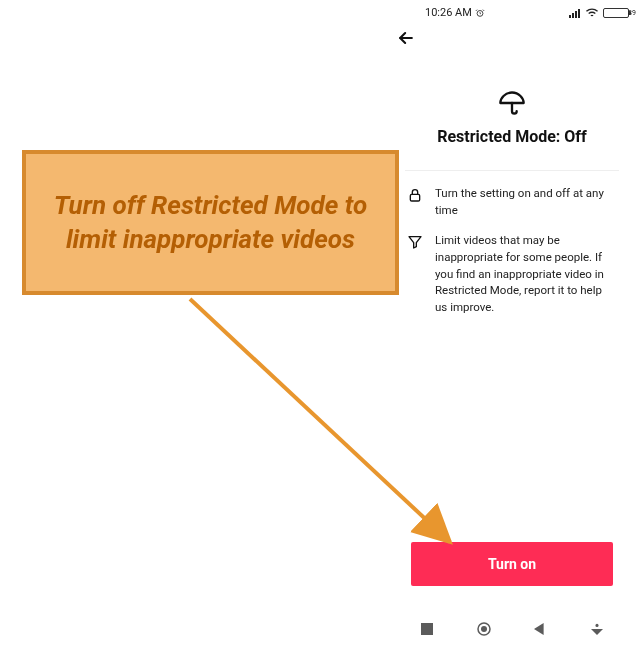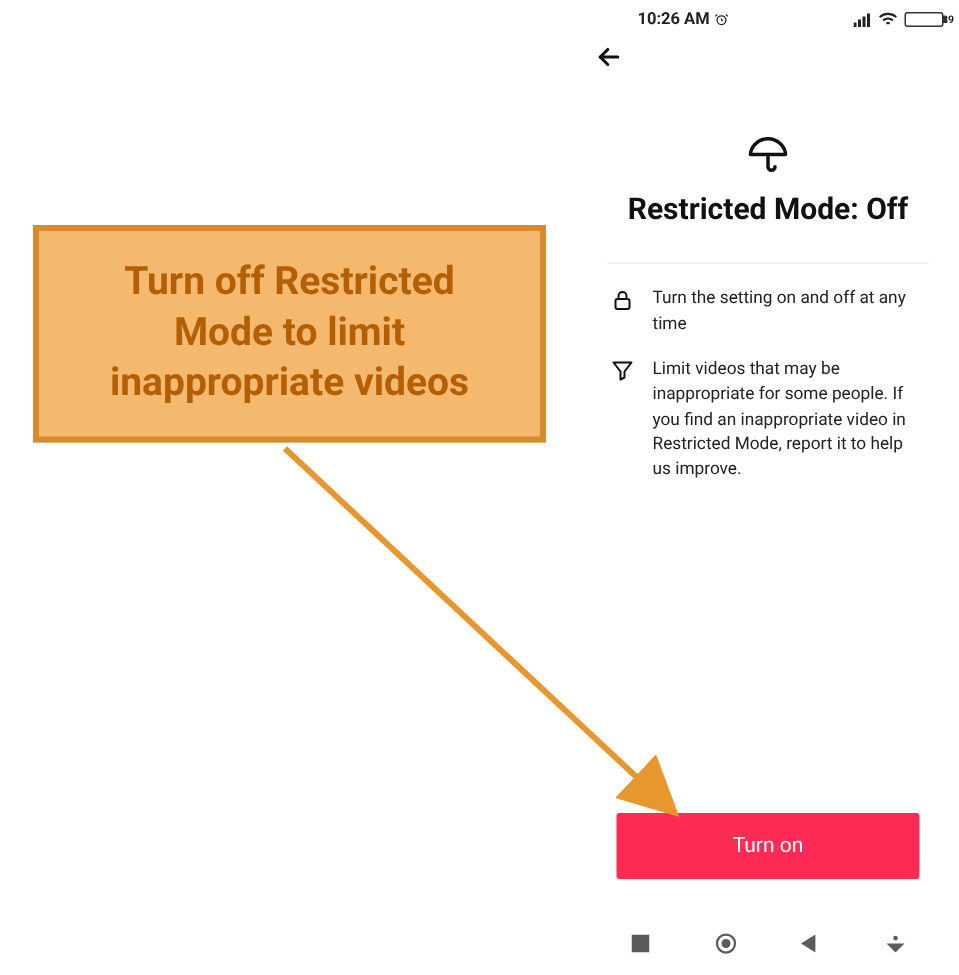--- a/index.html
+++ b/index.html
@@ -24,21 +24,21 @@
       font-size: 12px;
       color: #1a1a1a;
     }
     .statusbar {
       display: flex;
       align-items: center;
       justify-content: flex-end;
       gap: 4px;
       padding: 6px 10px 2px 10px;
       font-size: 11px;
-      font-weight: 700;
+      font-weight: 400;
       color: #222;
     }
     .statusbar .time { margin-right: auto; margin-left: 30px; display:flex; align-items:center; gap:3px;}
     .alarm-icon { width:10px; height:10px; }
     .signal-icon, .wifi-icon, .battery-icon { display:inline-flex; }
     .battery-box {
       border:1px solid #333; border-radius:2px;
       width:20px; height:10px; position:relative;
       font-size:7px; line-height:8px; text-align:center;padding-left:24px;
     }
@@ -60,59 +60,60 @@
       align-items:stretch;
       padding: 14px 20px 10px 20px;
     }
     .hero {
       display:flex; flex-direction:column; align-items:center;
       margin-top: 20px;
       margin-bottom: 18px;
     }
     .umbrella { width:28px; height:28px; margin-bottom:10px; }
     .title {
-      font-size:20px; font-weight:700; color:#111; text-align:center;
+      font-size:16px; font-weight:700; color:#111; text-align:center;
     }
     .divider {
       height:1px; background:#eee; margin: 6px 0 14px 0;
     }
     .feature-row {
       display:flex; gap:12px; align-items:flex-start;
       margin-bottom:14px;
       padding: 0 2px;
     }
     .feature-row .ficon { flex:0 0 16px; width:16px; height:16px; margin-top:2px;}
     .feature-row .ftext { font-size:11.5px; line-height:1.45; color:#222; }
     .spacer { flex:1; }
     .cta {
       margin: 0 6px 16px 6px;
       background:#FE2C55;
       color:#fff;
       text-align:center;
       padding:14px 0;
       border-radius:2px;
-      font-size:14px; font-weight:400;
+      font-size:14px; font-weight:700;
       cursor:pointer;
     }
     .navbar {
       display:flex; justify-content:space-around; align-items:center;
       padding:10px 14px 14px 14px;
     }
     .nav-glyph { width:14px; height:14px; color:#5b5b5b; display:flex; align-items:center; justify-content:center;}
     
     .callout-box {
       position:absolute;
       left: 22px;
       top: 150px;
-      width: 342px;
+      width: 377px;
       height: 145px;
       background: #F4B86F;
       border: 4px solid #D78A2E;
       display:flex; align-items:center; justify-content:center;
       padding: 12px 22px;
+      font-style: italic;
     }
     .callout-text {
       font-size: 26px;
       line-height: 1.3;
       color: #B45F04;
       font-weight: 700;
       text-align:center;
     }
     .arrow {
       position:absolute;

